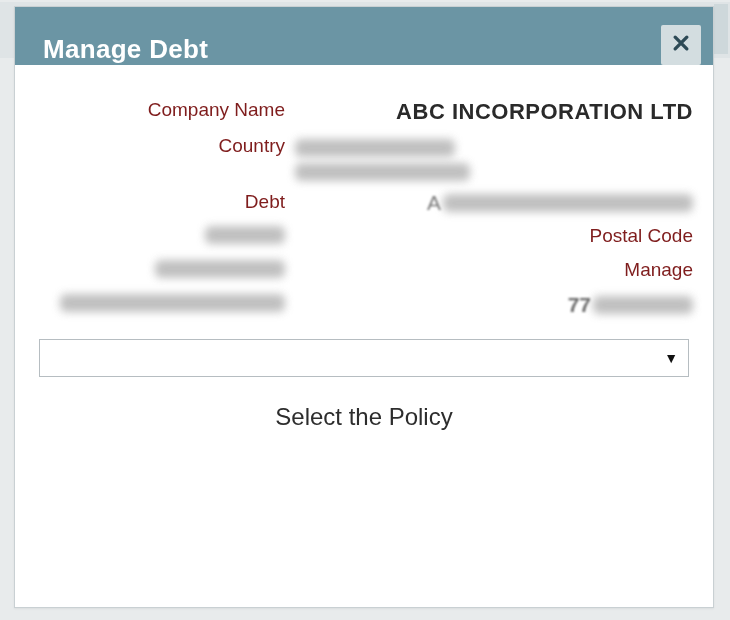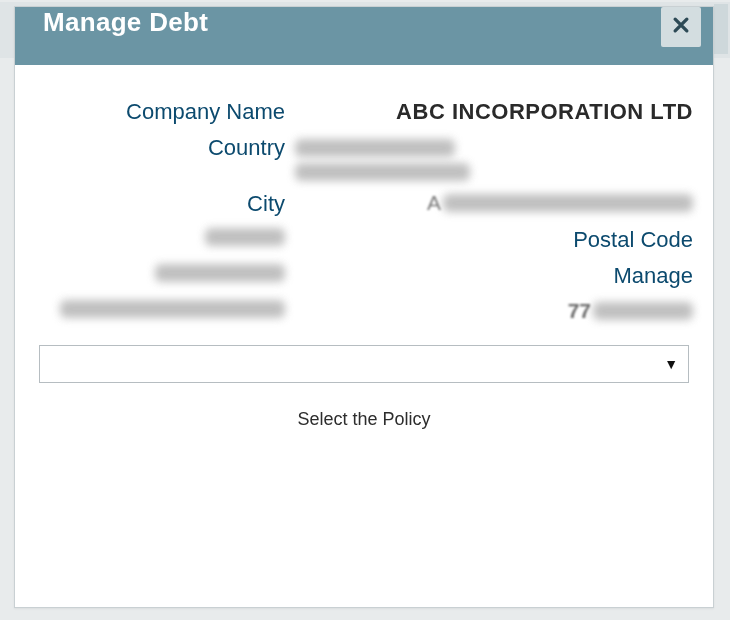--- a/index.html
+++ b/index.html
@@ -44,21 +44,21 @@
     height: 600px;
     background: #ffffff;
     border: 1px solid #c9d0d3;
     box-shadow: 0 1px 2px rgba(0,0,0,.06);
   }
 
   .dialog-header {
     height: 58px;
     background: #6b95a4;
     display: flex;
-    align-items: flex-start;
+    align-items: flex-end;
     justify-content: space-between;
     padding: 0 12px 0 28px;
   }
   .dialog-title {
     color: #ffffff;
     font-size: 26px;
     font-weight: 700;
     letter-spacing: .3px;
   }
   .close-btn {
@@ -82,22 +82,22 @@
 
   .info-grid {
     display: grid;
     grid-template-columns: 250px 1fr;
     column-gap: 10px;
     row-gap: 8px;
     align-items: start;
   }
   .label {
     text-align: right;
-    color: #0c4a6e;
-    font-size: 22px;
+    color: #7f1d1d;
+    font-size: 19px;
     padding-top: 2px;
   }
   .value {
     text-align: right;
     color: #2b2b2b;
     font-size: 21px;
     padding-top: 2px;
   }
   .value.bold {
     font-weight: 700;
@@ -134,21 +134,21 @@
     cursor: pointer;
   }
   .select-arrow {
     font-size: 14px;
     color: #111;
   }
 
   .select-caption {
     text-align: center;
     margin-top: 26px;
-    font-size: 18px;
+    font-size: 24px;
     color: #2d2d2d;
   }
 </style>
 </head>
 <body>
 
 <div class="backdrop">
   <div class="bg-panel"></div>
   <div class="bg-panel2"></div>
 
@@ -172,21 +172,21 @@
         <div class="value bold">ABC INCORPORATION LTD</div>
 
         <div class="label">Country</div>
         <div class="value">
           <div class="redact-wrap">
             <span class="redact" style="width:160px;"></span>
             <span class="redact" style="width:175px;"></span>
           </div>
         </div>
 
-        <div class="label">City</div>
+        <div class="label">Debt</div>
         <div class="value">
           <span style="display:inline-flex;align-items:center;gap:2px;">
             <span style="color:#777;font-size:21px;filter:blur(1px);">A</span>
             <span class="redact" style="width:250px;vertical-align:middle;"></span>
           </span>
         </div>
 
         <div class="value">
           <span class="redact" style="width:80px;"></span>
         </div>

